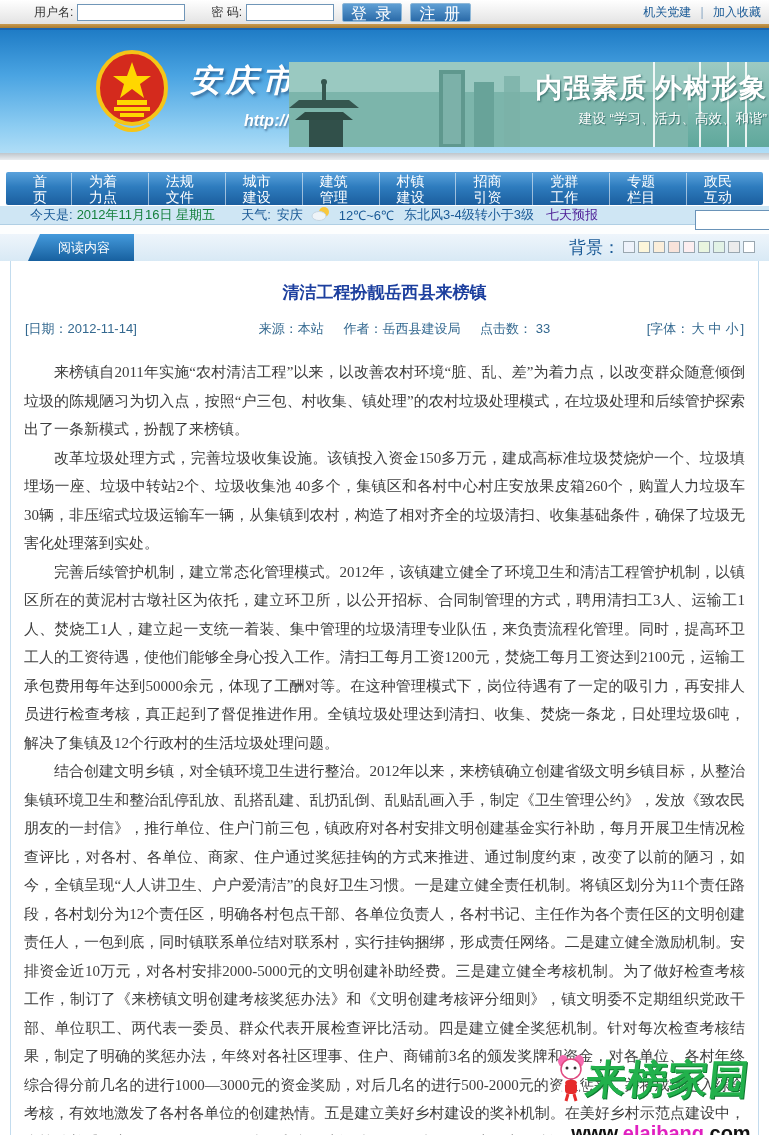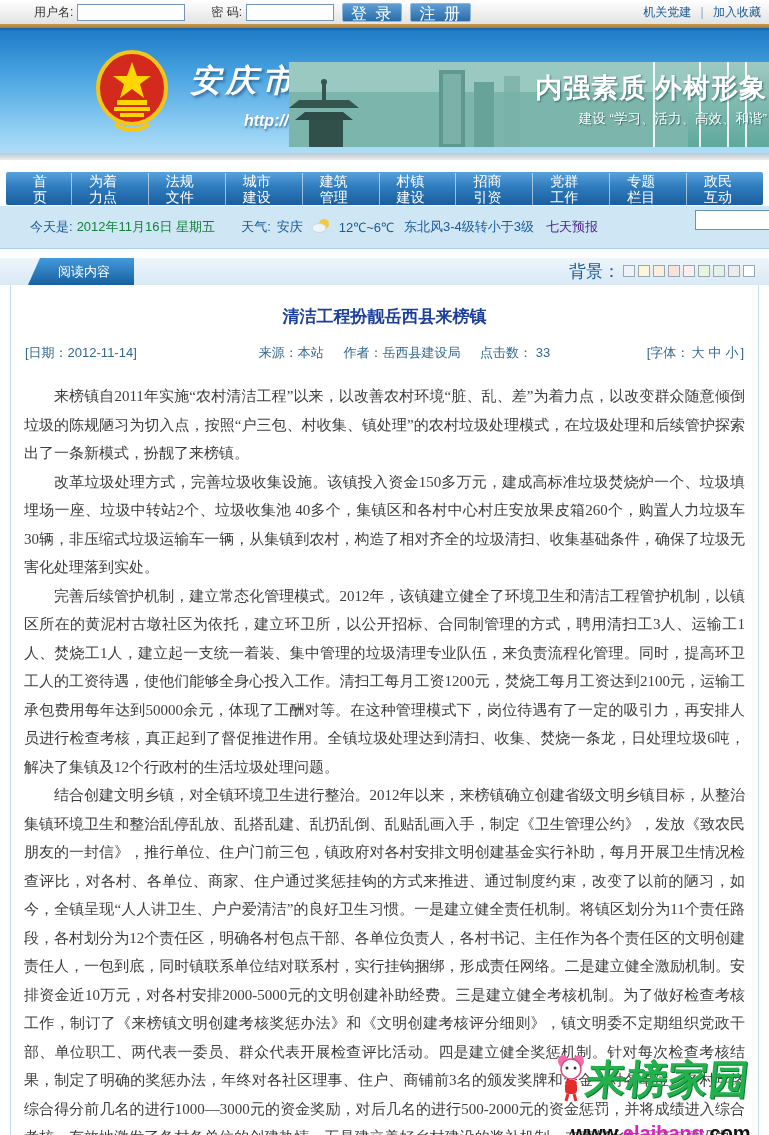--- a/index.html
+++ b/index.html
@@ -46,21 +46,21 @@
 
   
   .nav { height:33px; margin:0 6px; border-radius:2px;
     background:linear-gradient(180deg,#5aa2dc 0%, #2e7cbe 45%, #1b5e9e 100%);
     display:flex; align-items:center; padding-left:10px; }
   .nav-item { color:#fff; font-size:14px; text-decoration:none; padding:0 17px;
     border-right:1px solid rgba(255,255,255,.55); line-height:16px; cursor:pointer; }
   .nav-item:last-child { border-right:none; }
 
   
-  .info-bar { position:relative; height:44px; background:#cfe6f4;
+  .info-bar { position:relative; height:20px; background:#cfe6f4;
     border-top:1px solid #fff; border-bottom:1px solid #b0cfe4;
     display:flex; align-items:center; font-size:13px; color:#1a5a96; padding-left:30px;
     white-space:nowrap; }
   .info-bar .date-val { color:#15803d; margin-left:4px; }
   .info-bar .wx-lbl { margin-left:26px; }
   .info-bar .city { margin-left:6px; }
   .weather-icon { margin:0 8px; }
   .info-bar .wind { margin-left:10px; }
   .info-bar .forecast { margin-left:12px; color:#4c1d95; cursor:pointer; }
   .site-search { position:absolute; right:-6px; top:4px; width:80px; height:20px;

